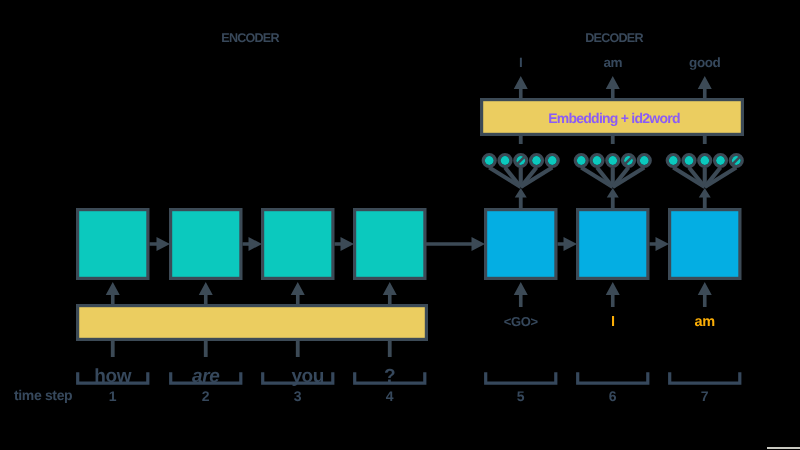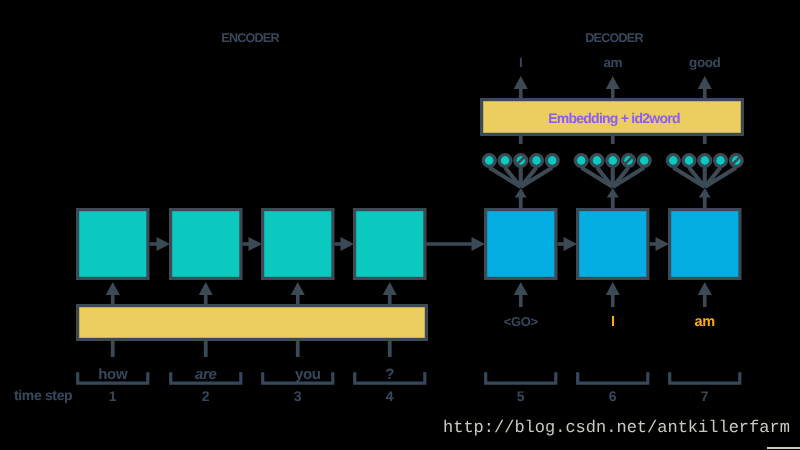--- a/index.html
+++ b/index.html
@@ -7,21 +7,21 @@
   body{width:800px;height:450px;overflow:hidden;position:relative;
        font-family:"Liberation Sans",sans-serif;
        -webkit-font-smoothing:antialiased;text-rendering:geometricPrecision;}
   #stage{position:absolute;left:0;top:0;width:800px;height:450px;background:#000;}
   svg.layer{position:absolute;left:0;top:0;width:800px;height:450px;overflow:visible;}
   .abs{position:absolute;will-change:transform;}
   .sec-title{color:#38485a;font-weight:bold;font-size:12.6px;letter-spacing:-0.8px;
              white-space:nowrap;text-align:center;}
   .box-label{color:#8b5cf6;font-weight:bold;font-size:14px;letter-spacing:-0.75px;
              white-space:nowrap;text-align:center;}
-  .word{color:#36485c;font-weight:bold;font-size:15px;letter-spacing:-0.35px;
+  .word{color:#36485c;font-weight:bold;font-size:19px;letter-spacing:-0.35px;
         white-space:nowrap;text-align:center;}
   .num{color:#36485c;font-weight:bold;font-size:14px;white-space:nowrap;text-align:center;}
   .tstep{color:#36485c;font-weight:bold;font-size:14px;letter-spacing:-0.35px;
          white-space:nowrap;}
   .outword{color:#36485c;font-weight:bold;font-size:13.5px;letter-spacing:-0.4px;
            white-space:nowrap;text-align:center;}
   .inword{font-weight:bold;font-size:14.5px;letter-spacing:-0.3px;
           white-space:nowrap;text-align:center;}
   .wm{color:#c9c9c0;font-family:"Liberation Mono",monospace;font-size:17px;white-space:nowrap;}
   .wm-clip{height:3px;overflow:hidden;width:33px;}
@@ -144,21 +144,20 @@
       <path d="M 669.7 372.2 L 669.7 383.2 L 739.8 383.2 L 739.8 372.2" fill="none" stroke="#36485c" stroke-width="3.2"></path>
     </svg>
 
   <div class="abs sec-title" style="left:200px;top:31px;width:100px;">ENCODER</div>
   <div class="abs sec-title" style="left:564px;top:31px;width:100px;">DECODER</div>
 
   <div class="abs box-label" style="left:482px;top:110px;width:264px;">Embedding + id2word</div>
 
   <div class="abs tstep" style="left:14px;top:387px;">time step</div>
 
-  <div class="abs wm" style="left: 443px; top: 419px; color: rgb(201, 201, 192);">http://blog.csdn.net/antkillerfarm</div>
 
   <div class="abs wm-clip" style="left:767px;top:447px;">
     <div class="wm2" style="background: rgb(201, 201, 192);"></div>
   </div>
 
   <div id="dyn">
       <div class="abs word" style="left: 76px; top: 366px; width: 73.5px;">how</div>
       <div class="abs word" style="left: 169px; top: 366px; width: 73.5px; font-style: italic;">are</div>
       <div class="abs word" style="left: 271px; top: 366px; width: 73.5px;">you</div>
       <div class="abs word" style="left: 353px; top: 366px; width: 73.5px;">?</div>

